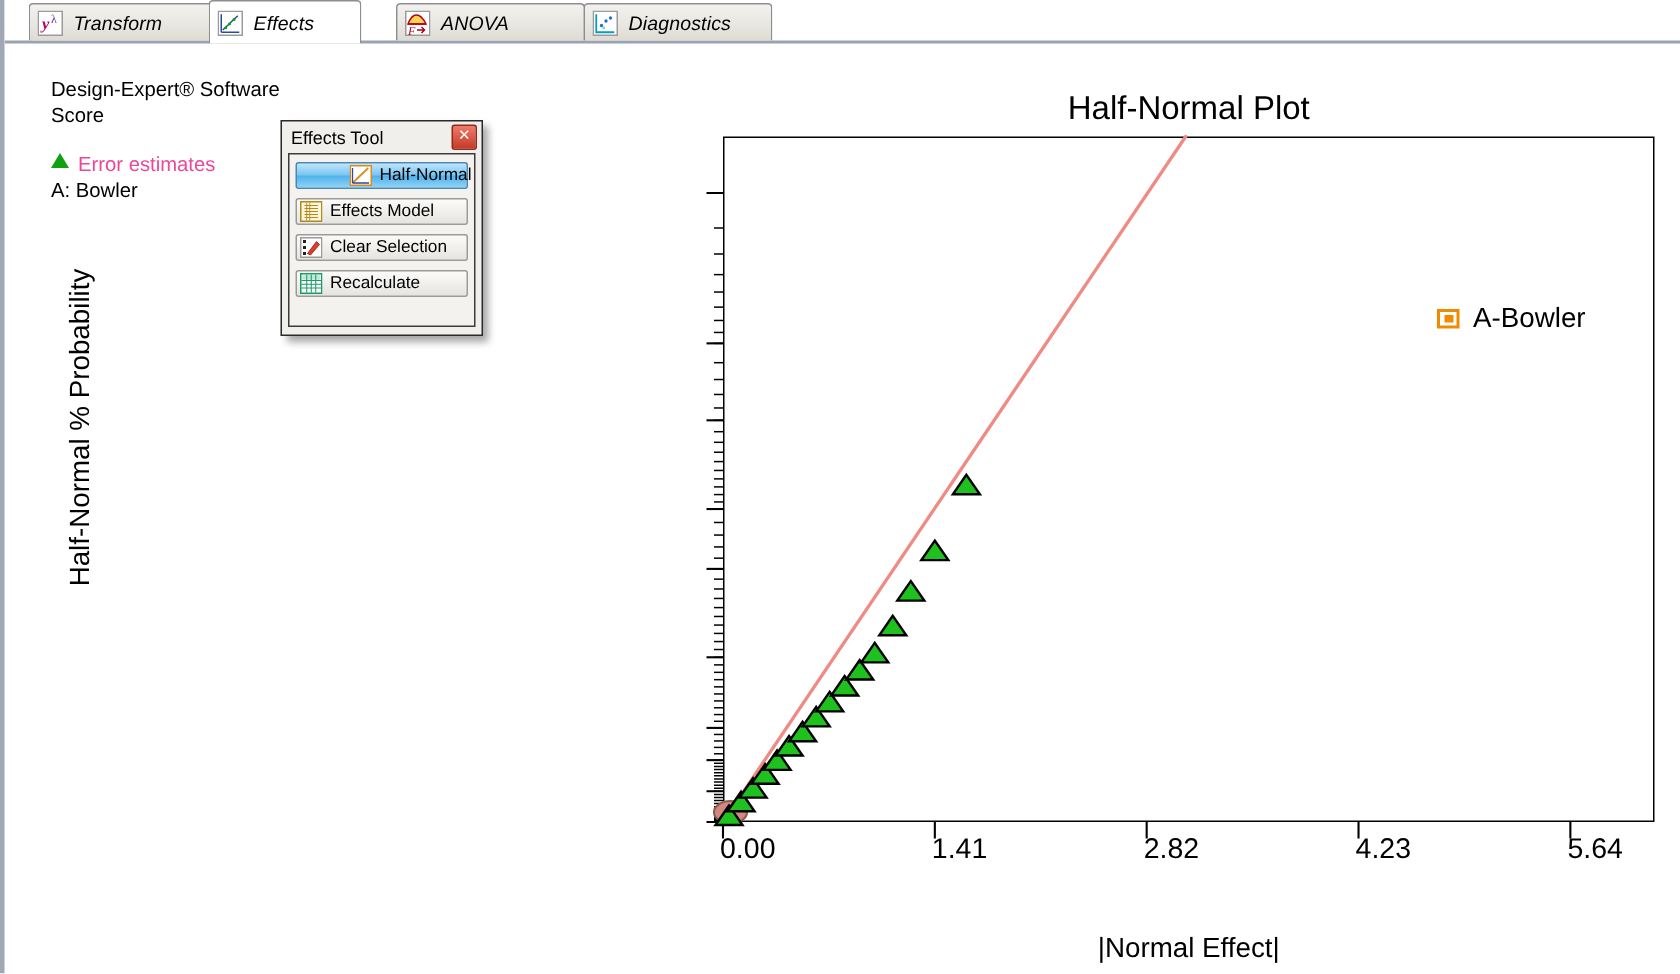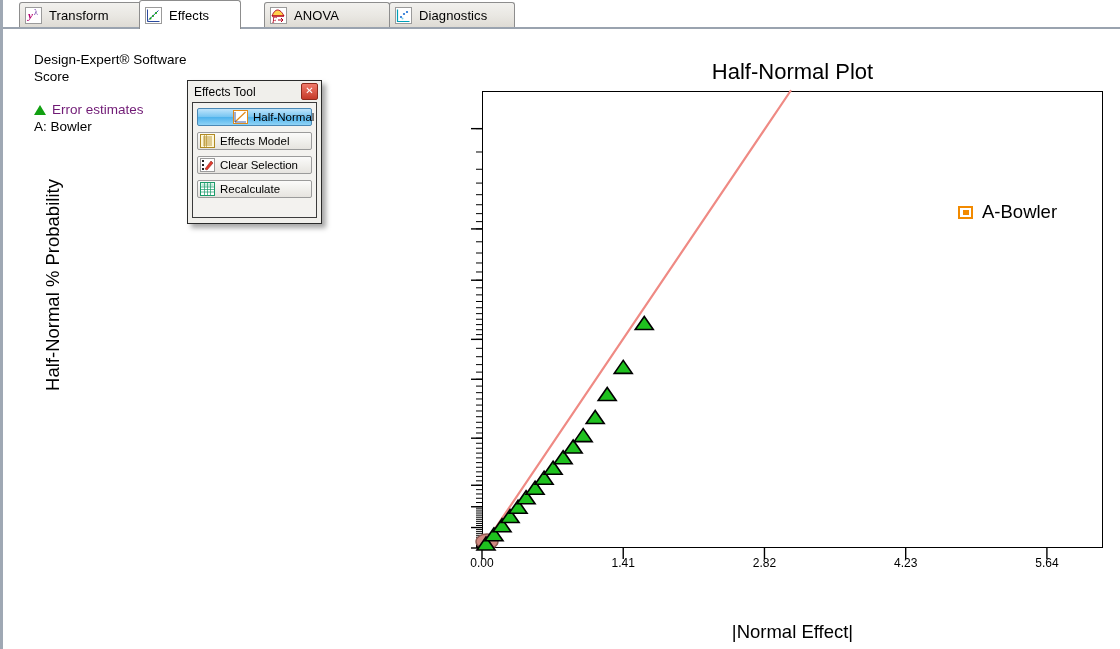--- a/index.html
+++ b/index.html
@@ -58,36 +58,37 @@
     width: 17px; height: 17px;
     margin-right: 7px;
     flex: 0 0 auto;
     display: block;
   }
   .tab .tablabel {
     font-size: 13px;
     color: #000000;
     white-space: nowrap;
     letter-spacing: 0.1px;
+    font-style: italic;
   }
 
   
   #infopanel {
     position: absolute;
     left: 31px; top: 52px;
     width: 230px;
     font-size: 13.5px;
     color: #000;
     line-height: 16.5px;
   }
   #infopanel .blank { height: 15px; }
   #infopanel .errline {
-    color: #701a75;
+    color: #ec4899;
     display: flex;
-    align-items: center;
+    align-items: flex-start;
     gap: 6px;
     margin-top: 2px;
   }
   .tri-glyph {
     width: 0; height: 0;
     border-left: 6px solid transparent;
     border-right: 6px solid transparent;
     border-bottom: 10px solid #11a011;
     display: inline-block;
   }
@@ -191,23 +192,23 @@
     position: absolute;
     left: 479px; top: 592px;
     width: 621px;
     text-align: center;
     font-size: 18.5px;
     color: #000;
   }
   .xtick-label {
     position: absolute;
     top: 527px;
-    font-size: 12px;
-    color: #000;
-    text-align: center;
+    font-size: 19px;
+    color: #000;
+    text-align: right;
     width: 70px;
     transform: translateX(-35px);
   }
   #legend {
     position: absolute;
     left: 955px; top: 172px;
     display: flex;
     align-items: center;
     gap: 9px;
   }

